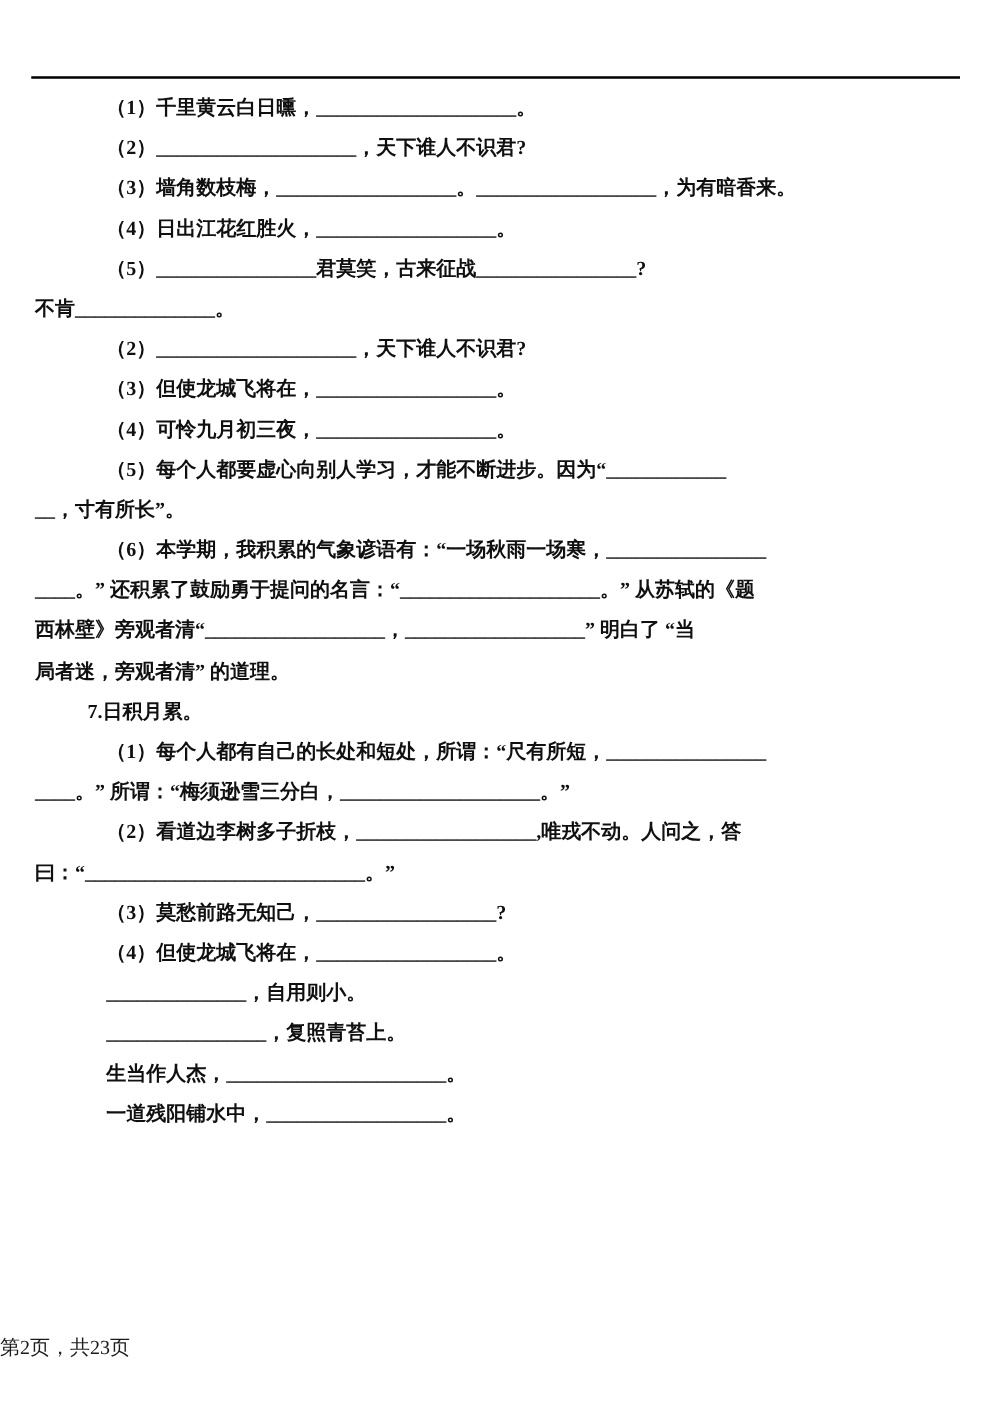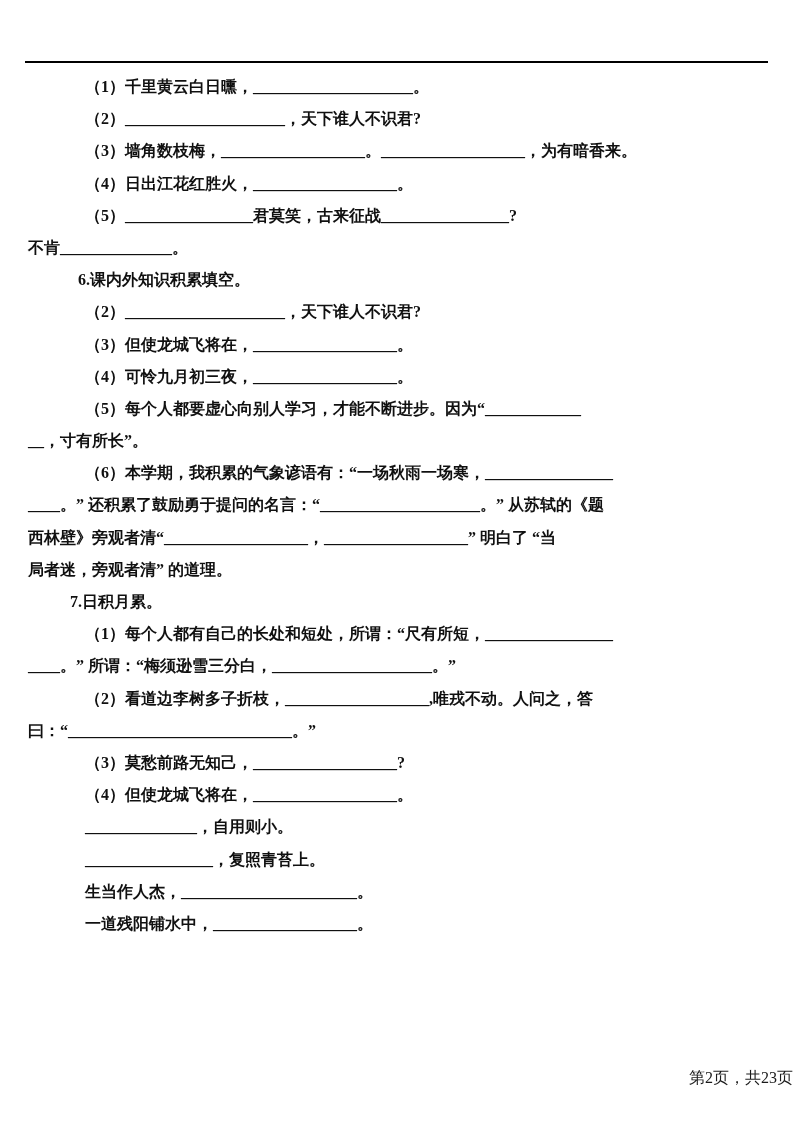--- a/index.html
+++ b/index.html
@@ -39,40 +39,39 @@
   .ind-item { padding-left: 57px; }
   .ind-wrap { padding-left: 0; }
   .ind-sec6 { padding-left: 50px; }
   .ind-sec7 { padding-left: 42px; }
   .ind-sec8 { padding-left: 31px; }
   .footer {
     position: absolute;
     left: 0;
     right: 0;
     top: 1068px;
-    text-align: right;
+    text-align: left;
     font-size: 16px;
     font-weight: 400;
     color: #1a1a1a;
     font-family: "Liberation Serif", "DejaVu Serif", serif;
   }
 </style>
 </head>
 <body>
 
 <div class="top-rule"></div>
 
 <div class="content" id="worksheet-body">
     <div class="line ind-item">（1）千里黄云白日曛，____________________。</div>
     <div class="line ind-item">（2）____________________，天下谁人不识君?</div>
     <div class="line ind-item">（3）墙角数枝梅，__________________。__________________，为有暗香来。</div>
     <div class="line ind-item">（4）日出江花红胜火，__________________。</div>
     <div class="line ind-item">（5）________________君莫笑，古来征战________________?</div>
     <div class="line ind-wrap">不肯______________。</div>
-    <div class="line ind-sec6">6.课内外知识积累填空。</div>
     <div class="line ind-item">（2）____________________，天下谁人不识君?</div>
     <div class="line ind-item">（3）但使龙城飞将在，__________________。</div>
     <div class="line ind-item">（4）可怜九月初三夜，__________________。</div>
     <div class="line ind-item">（5）每个人都要虚心向别人学习，才能不断进步。因为“____________</div>
     <div class="line ind-wrap">__，寸有所长”。</div>
     <div class="line ind-item">（6）本学期，我积累的气象谚语有：“一场秋雨一场寒，________________</div>
     <div class="line ind-wrap">____。” 还积累了鼓励勇于提问的名言：“____________________。” 从苏轼的《题</div>
     <div class="line ind-wrap">西林壁》旁观者清“__________________，__________________” 明白了 “当</div>
     <div class="line ind-wrap">局者迷，旁观者清” 的道理。</div>
     <div class="line ind-sec7">7.日积月累。</div>

